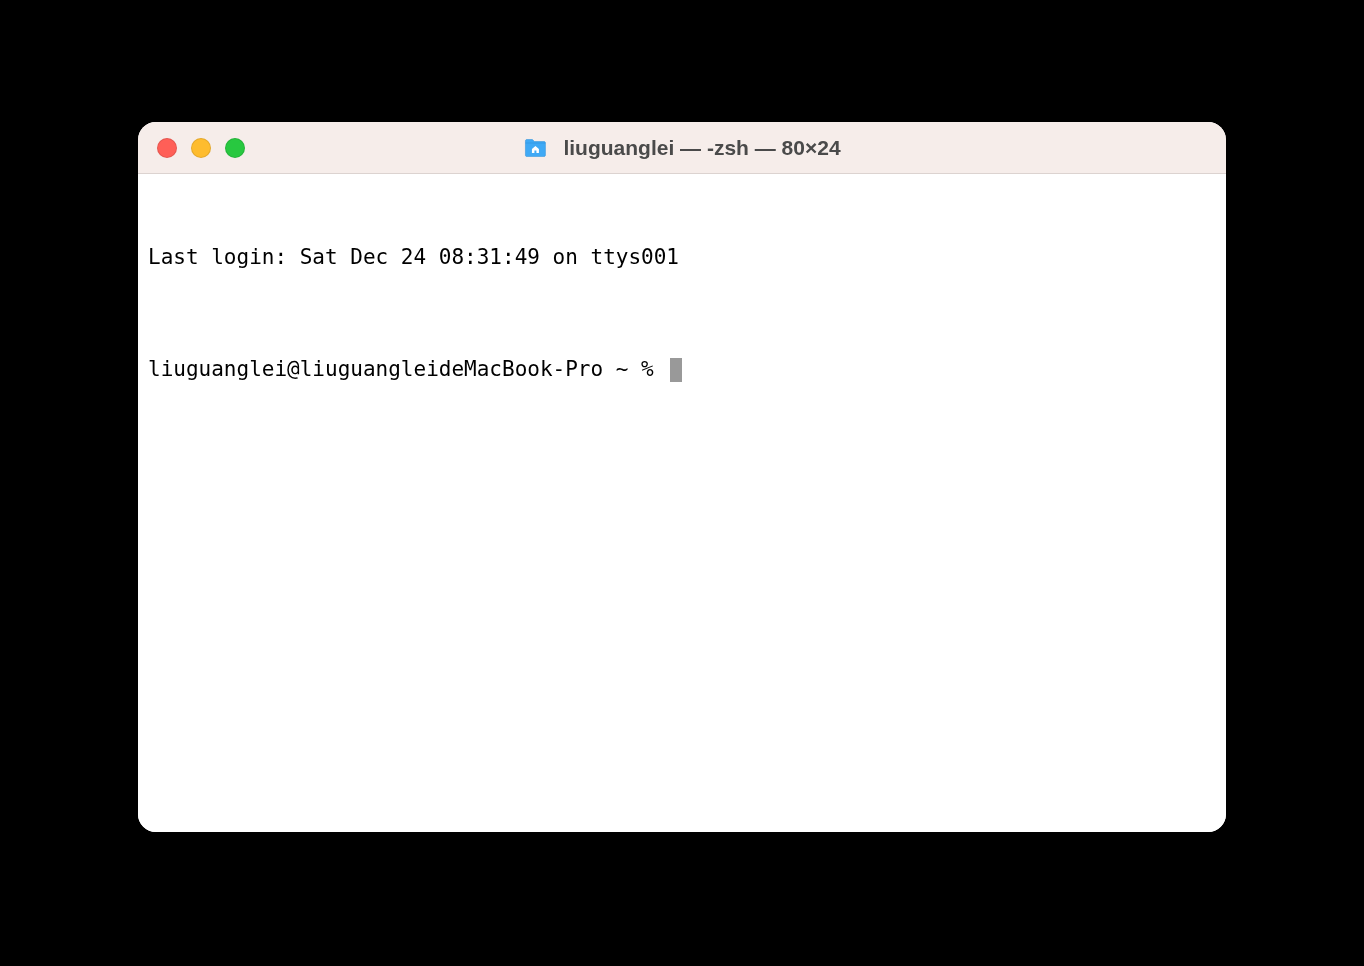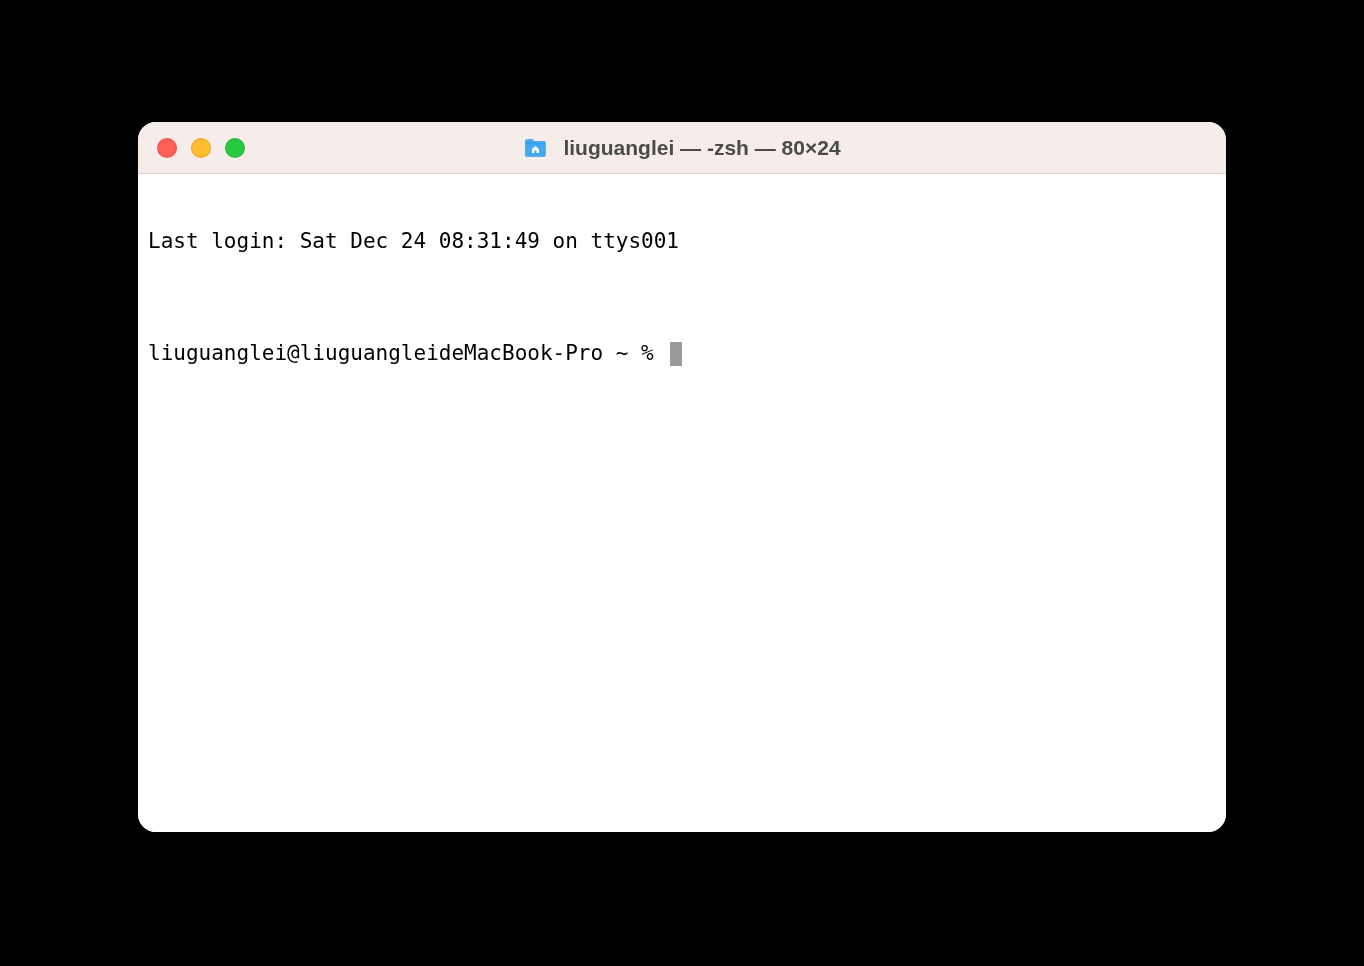--- a/index.html
+++ b/index.html
@@ -77,21 +77,21 @@
     }
     .window-title {
       font-size: 21px;
       font-weight: 700;
       color: #4a4a4a;
       white-space: nowrap;
     }
     .terminal-body {
       flex: 1;
       background: #ffffff;
-      padding: 0 10px;
+      padding: 16px 10px;
       font-family: "SF Mono", "Menlo", "Monaco", monospace;
       font-size: 21px;
       line-height: 1.28;
       color: #000000;
       white-space: pre;
       overflow: hidden;
     }
     .terminal-line {
       display: block;
     }

